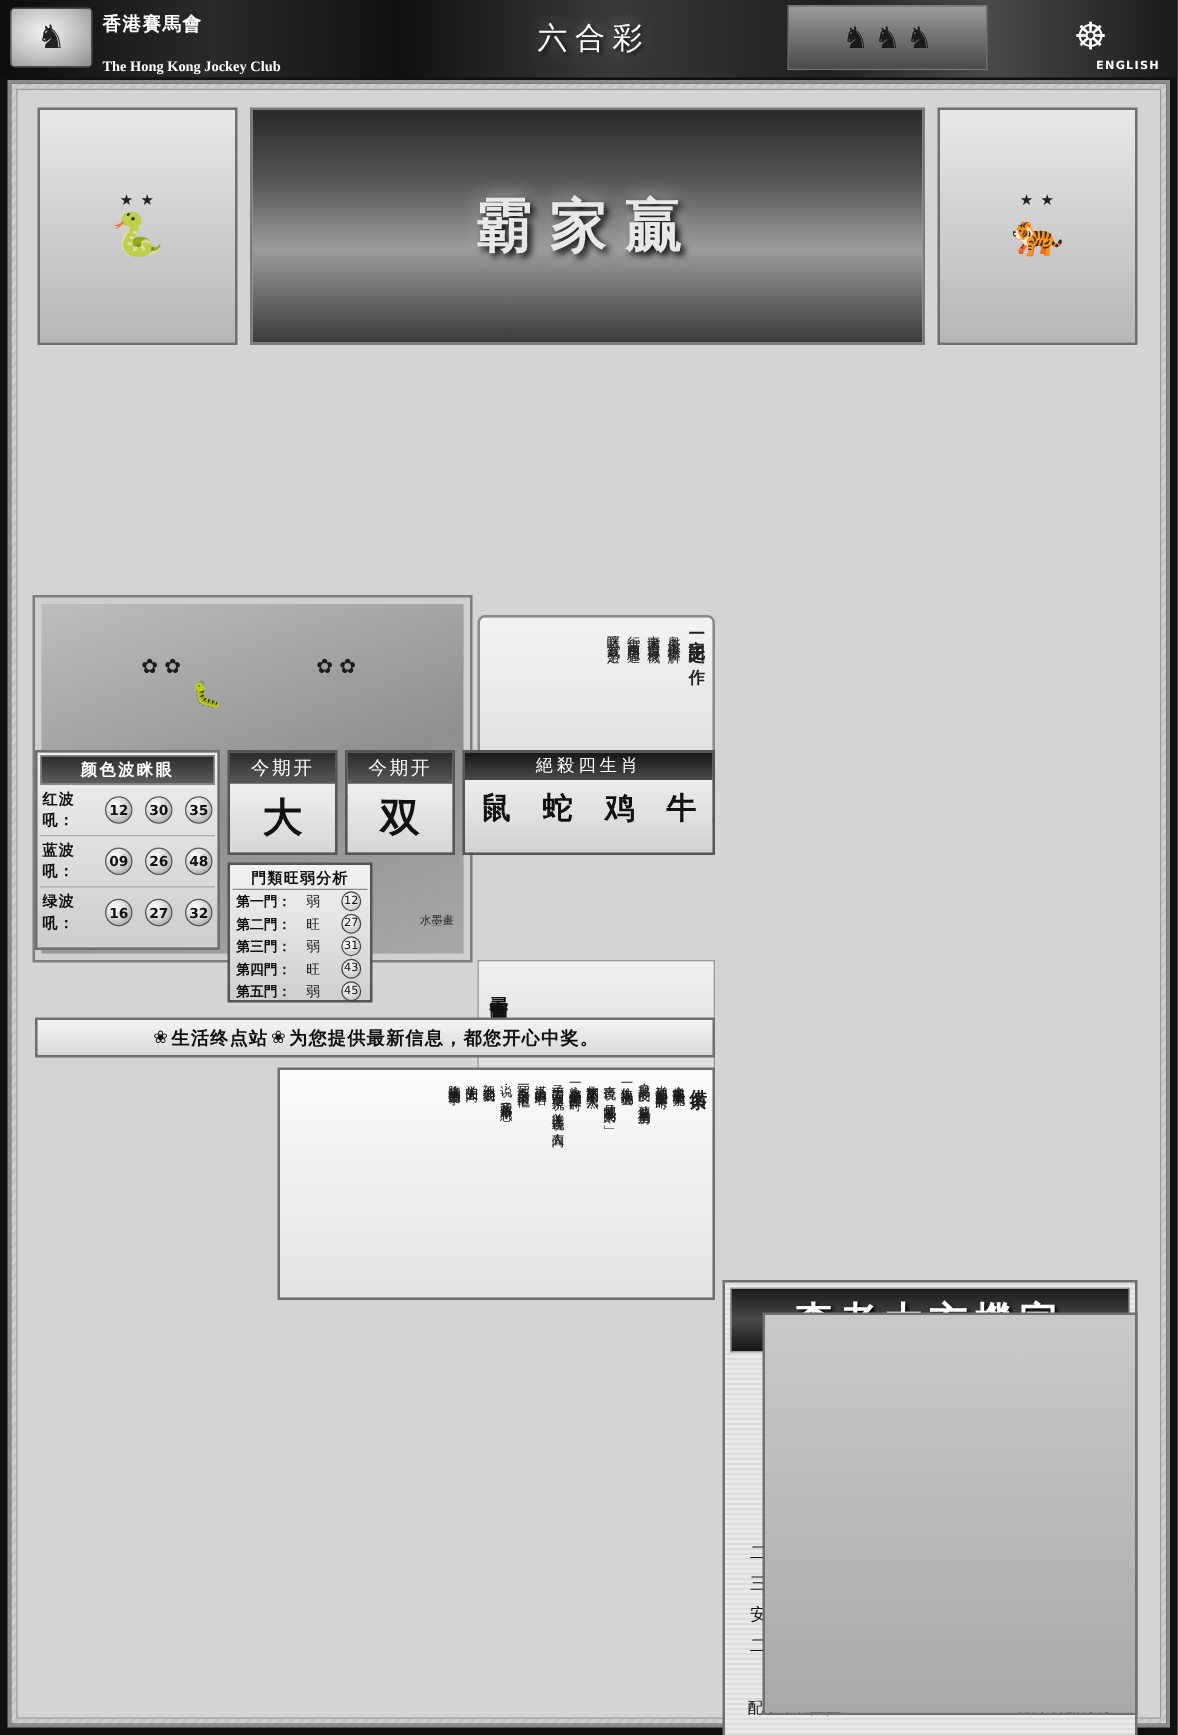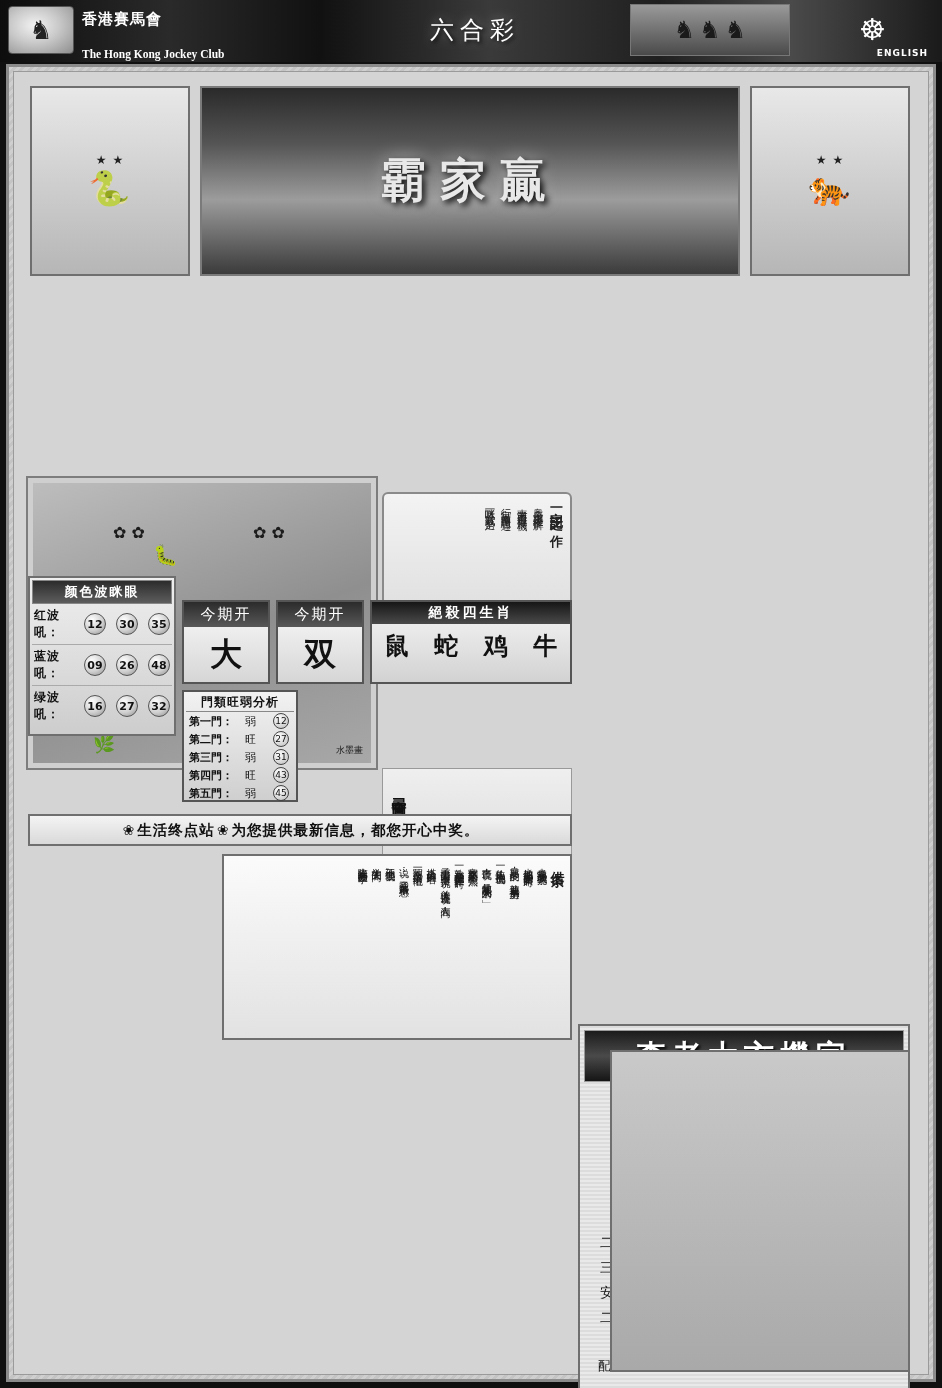--- a/index.html
+++ b/index.html
@@ -174,21 +174,21 @@
     font-size:15px; font-weight:normal; text-align:center; letter-spacing:2px; padding:3px 0;
   }
   .opencard .val { flex:1; display:flex; align-items:center; justify-content:center; font-size:32px; font-weight:bold;}
 
   
   .kill {
     border:2px solid #555; background:linear-gradient(180deg,#f6f6f6,#d2d2d2);
   }
   .kill .cap {
     background:linear-gradient(180deg,#161616,#4a4a4a); color:#fff; text-align:center;
-    font-size:14px; font-weight:bold; letter-spacing:3px; padding:2px 0;
+    font-size:14px; font-weight:normal; letter-spacing:3px; padding:2px 0;
   }
   .kill .row { display:flex; justify-content:space-around; align-items:center; height:44px; font-size:24px; font-weight:bold;}
 
   
   .gate { border:2px solid #555; background:linear-gradient(180deg,#f2f2f2,#cfcfcf); padding:2px;}
   .gate .cap { text-align:center; font-size:12px; font-weight:bold; letter-spacing:1px; border-bottom:1px solid #888;}
   .gate .r { display:flex; align-items:center; font-size:11px; padding:1px 3px; }
   .gate .r .k{ width:56px; font-weight:bold;}
   .gate .r .v{ width:28px; }
   .gate .bb{
@@ -263,21 +263,21 @@
     </div>
 
     <div class="blk paint" style="left:14px;top:216px;width:348px;height:290px;">
       <div class="ink" style="left:40px;top:110px;font-size:92px;">〇</div>
       <div class="ink" style="left:80px;top:40px;font-size:16px;">✿ ✿</div>
       <div class="ink" style="left:220px;top:40px;font-size:16px;">✿ ✿</div>
       <div class="ink" style="left:240px;top:120px;font-size:60px;">☘</div>
       <div class="ink" style="left:120px;top:60px;font-size:20px;">🐛</div>
       <div class="ink" style="left:60px;top:250px;font-size:18px;">🌿</div>
       <div class="ink" style="left:240px;top:250px;font-size:18px;">✦</div>
-      <div class="ink" style="right:8px;bottom:6px;font-size:9px;">水墨畫</div>
+      <div class="ink" style="right:8px;bottom:20px;font-size:9px;">水墨畫</div>
     </div>
 
     <div class="blk pig" style="left:368px;top:216px;width:190px;height:200px;">
       <div class="face">🐷</div>
       <div class="vtext cn" style="position:absolute;left:6px;top:16px;font-size:15px;font-weight:bold;">尋寶圖</div>
     </div>
 
     <div class="blk scroll" style="left:368px;top:420px;width:190px;height:168px;">
       <div class="col big cn">一字記之曰：作</div>
       <div class="col cn">奥所求事求作解；</div>
@@ -315,21 +315,21 @@
             <span class="c cn">二前九后入奖开</span>
             <span class="c cn">新旧有别无遗漏</span>
           </div>
       <div style="text-align:center;font-size:13px;margin-top:4px;" class="cn">猜生肖：难得威凤芦细小</div>
       <div class="pair" style="margin-top:4px;">
         <span class="cn">配：小心翼翼</span>
         <span class="cn">配：行路慢慢</span>
       </div>
     </div>
 
-    <div class="blk wave" style="left:14px;top:504px;width:148px;height:160px;">
+    <div class="blk wave" style="left:14px;top:528px;width:148px;height:160px;">
       <div class="wave-hd cn">颜色波眯眼</div>
       <div class="wave-row">
         <span class="wave-lbl cn">红波吼：</span>
         <span class="balls">
           <span class="ball">12</span>
           <span class="ball">30</span>
           <span class="ball">35</span>
         </span>
       </div>
       <div class="wave-row">

